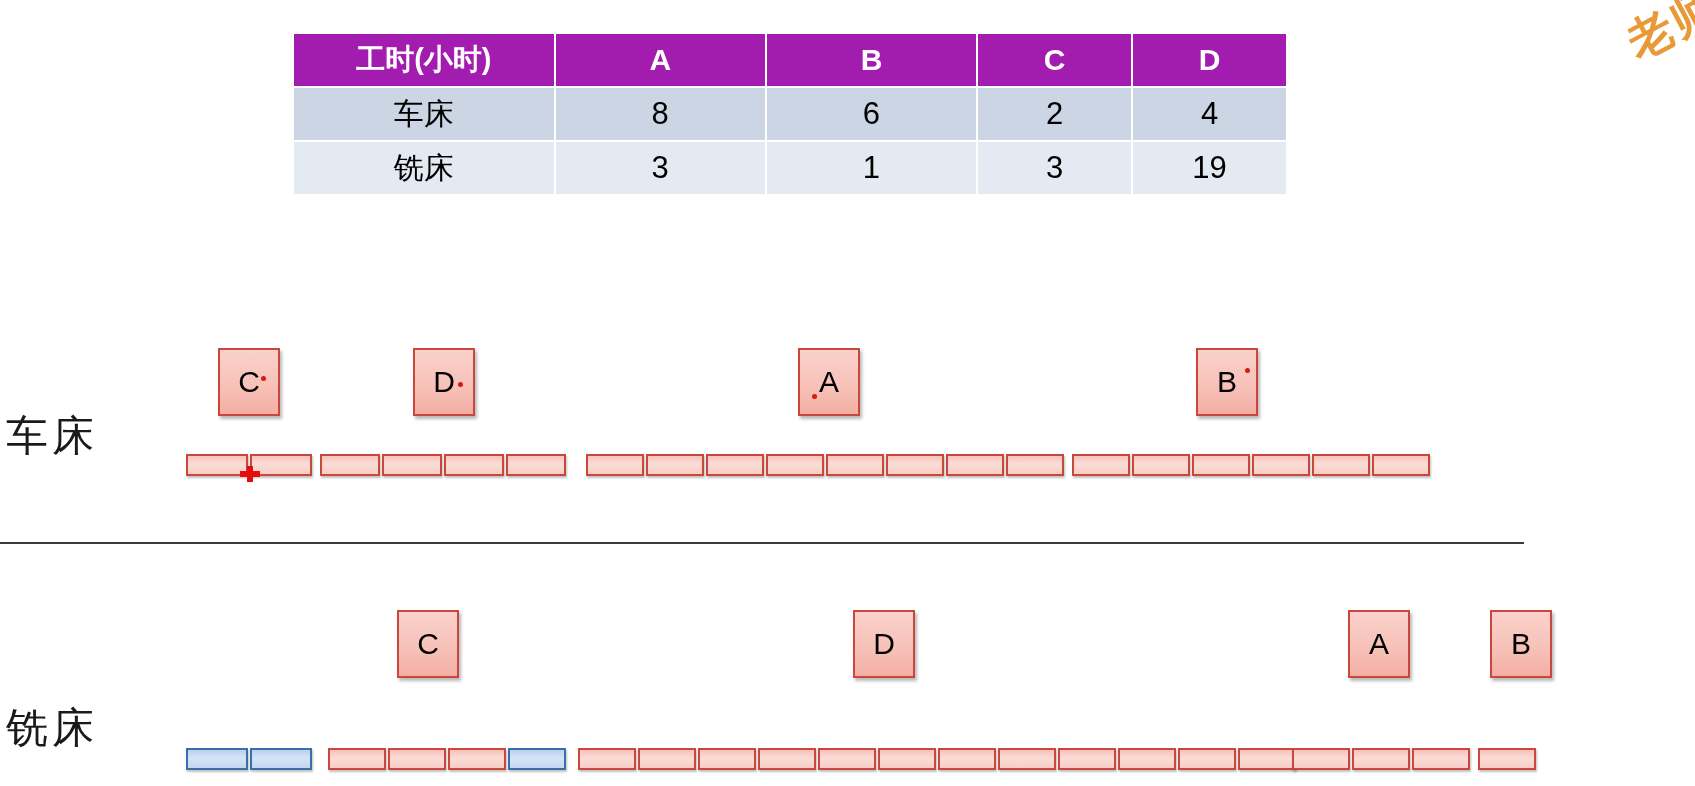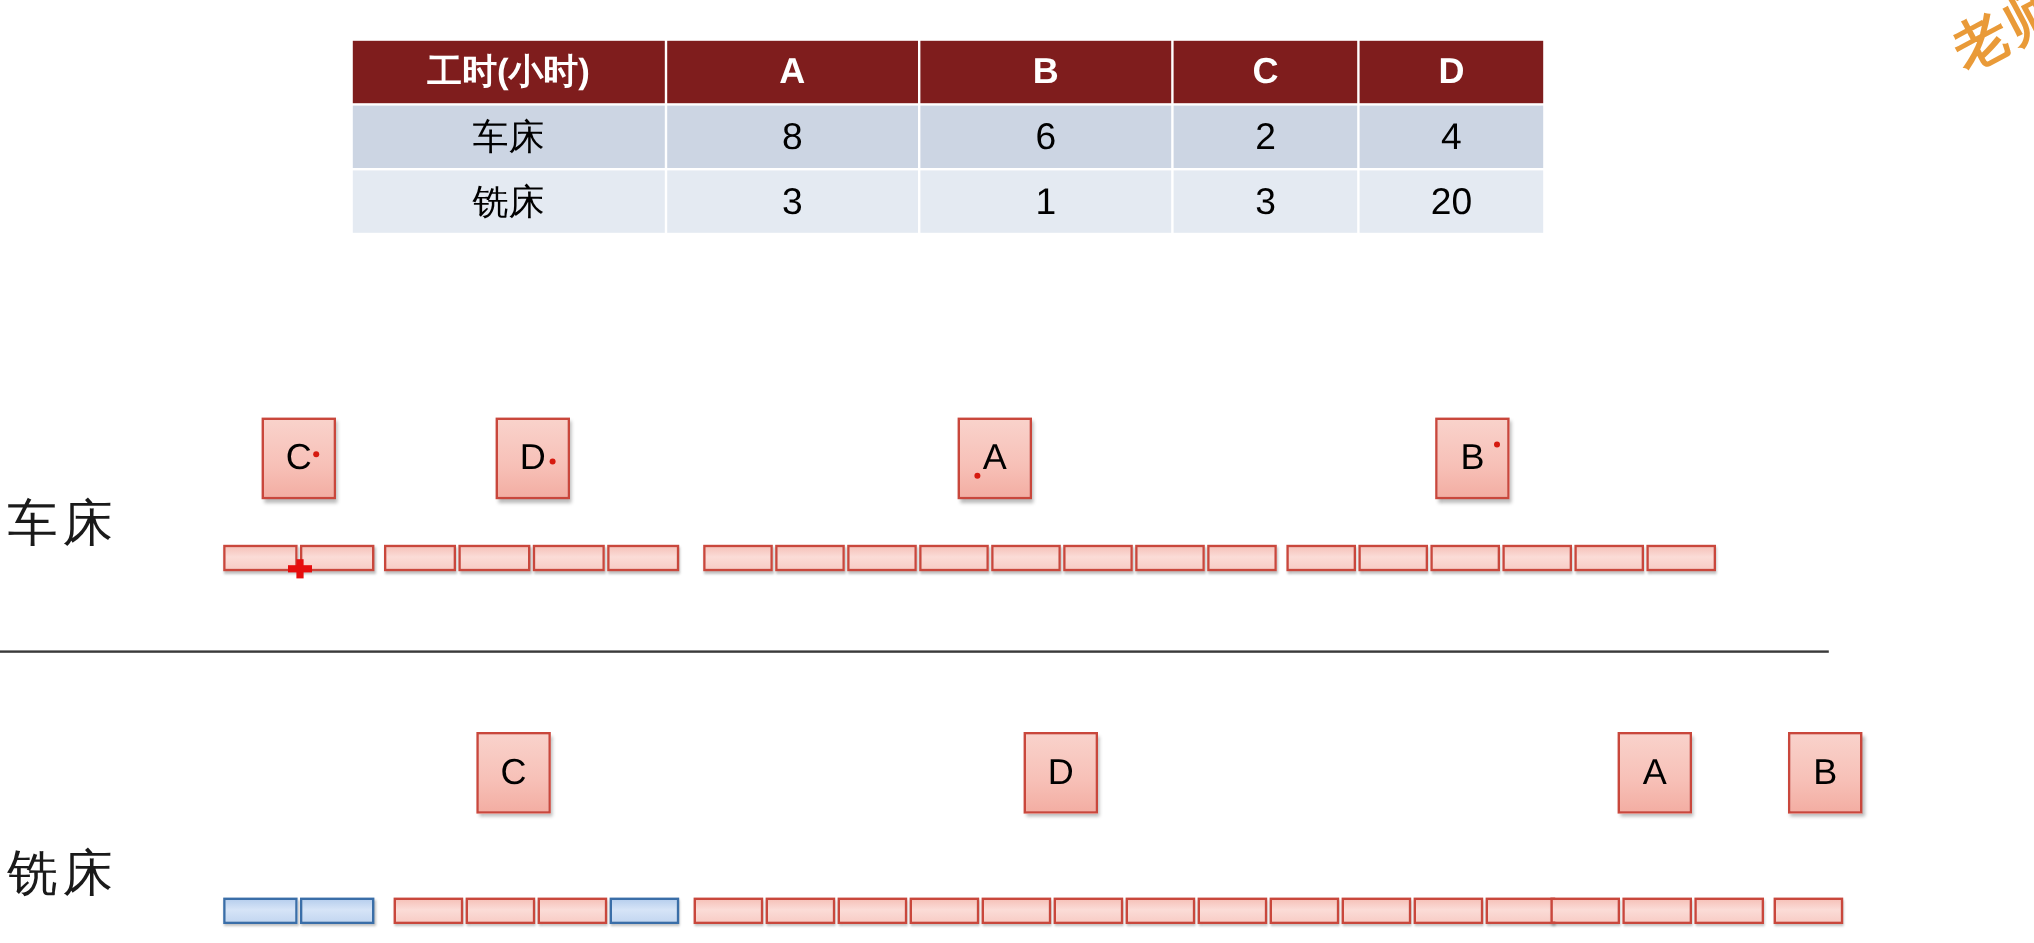--- a/index.html
+++ b/index.html
@@ -20,21 +20,21 @@
   }
 
   
   .tbl-wrap{position:absolute; left:292px; top:32px; width:996px;}
   table.data{border-collapse:separate; border-spacing:2px; width:100%;}
   table.data th, table.data td{
     padding:0; height:52px; text-align:center; vertical-align:middle;
     font-size:31px; color:#000;
   }
   table.data th{
-    background:#7f1d1d; color:#fff; font-weight:bold; font-size:30px;
+    background:#a21caf; color:#fff; font-weight:bold; font-size:30px;
   }
   table.data th.first{font-size:29px;}
   table.data tr.r1 td{background:#ccd5e3;}
   table.data tr.r2 td{background:#e4eaf2;}
   table.data td.lbl{font-size:30px;}
   .col-name{width:258px;}
   .col-v{width:208px;}
   .col-vs{width:152px;}
 
   
@@ -110,21 +110,21 @@
         <td>8</td>
         <td>6</td>
         <td>2</td>
         <td>4</td>
       </tr>
       <tr class="r2">
         <td class="lbl">铣床</td>
         <td>3</td>
         <td>1</td>
         <td>3</td>
-        <td>20</td>
+        <td>19</td>
       </tr>
     </tbody>
   </table>
 </div>
 
 <div class="gantt">
 
   <div class="row-label lathe">车床</div>
   <div class="row-label mill">铣床</div>
 

